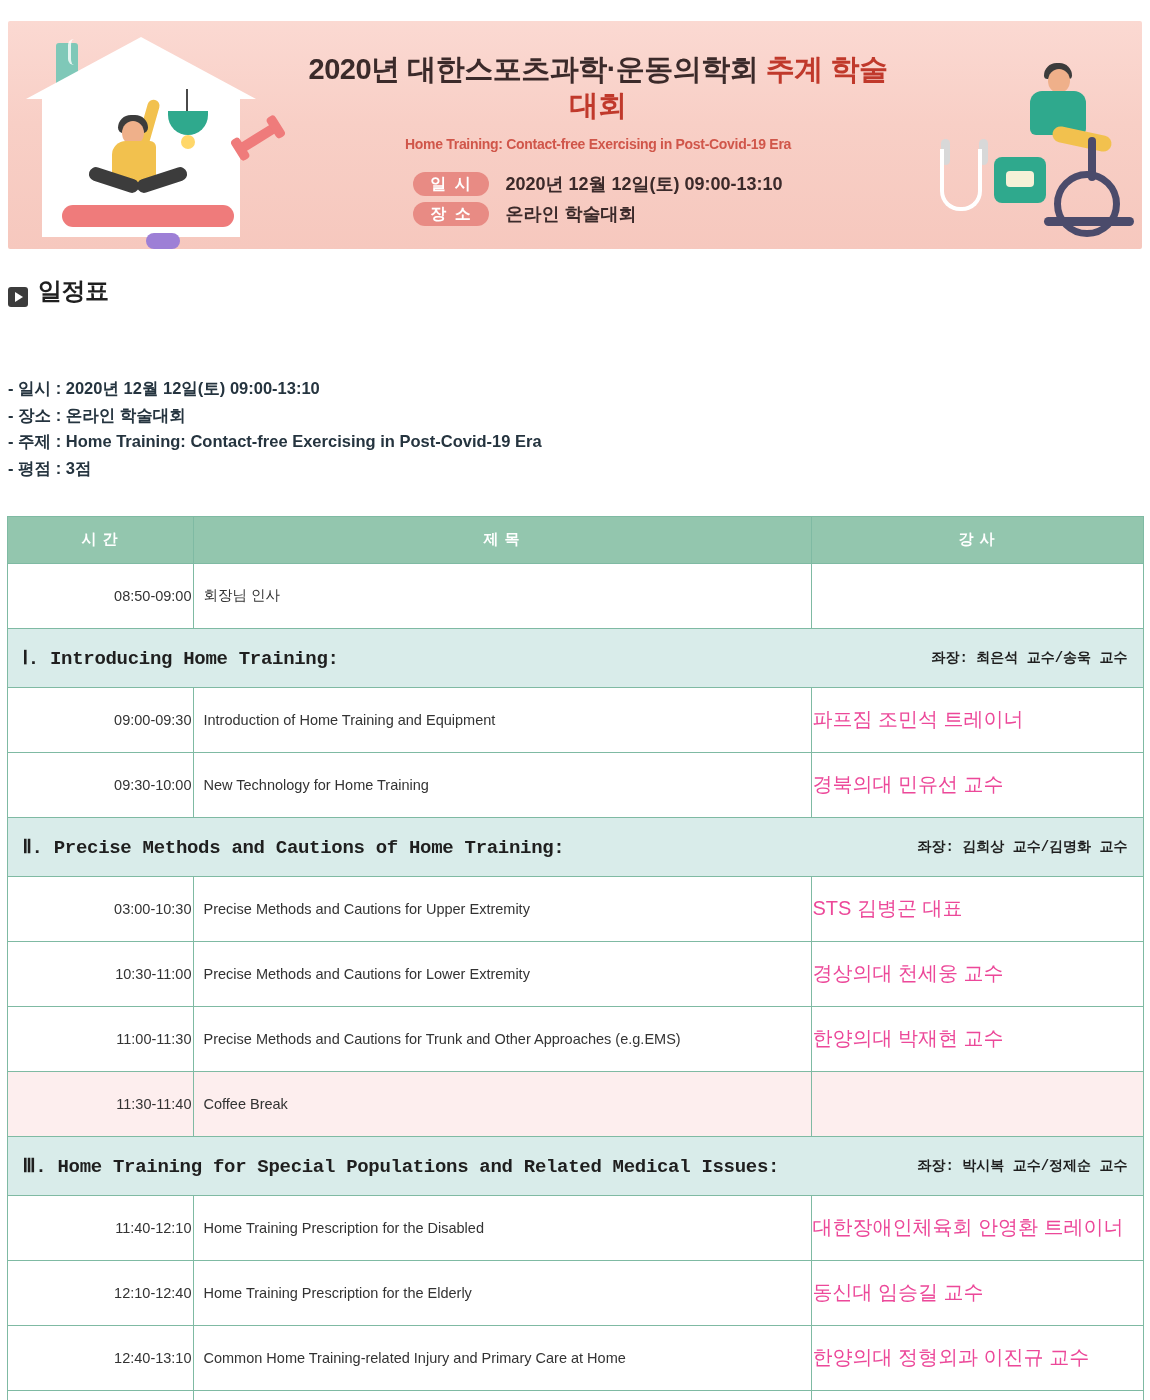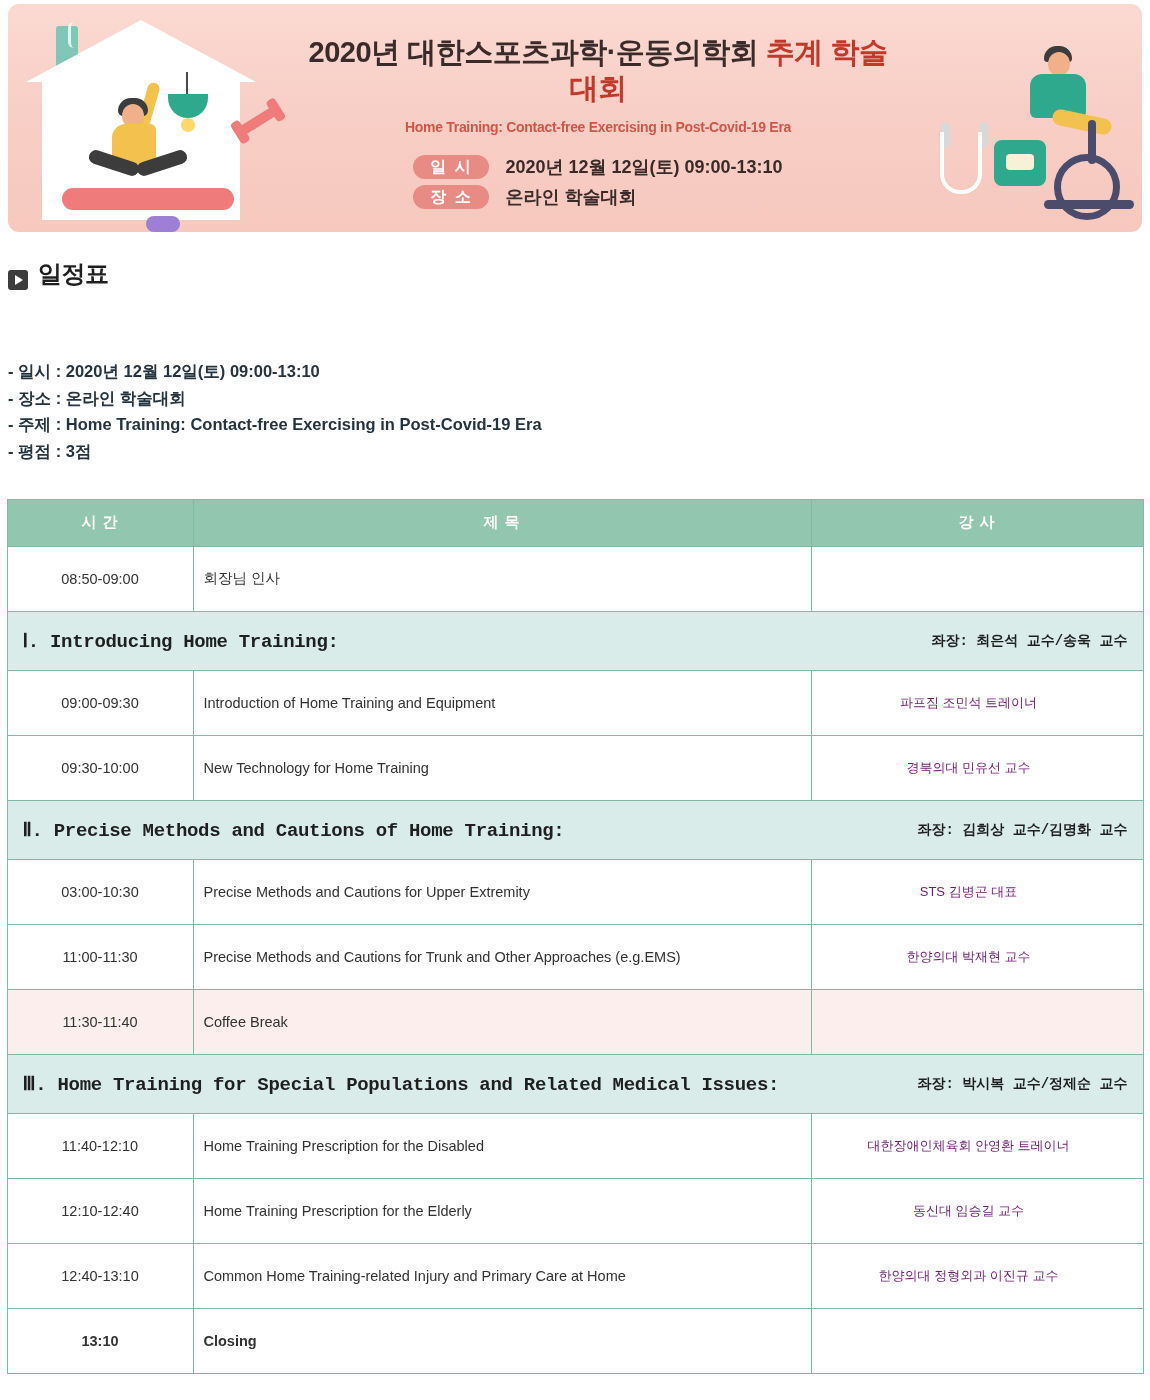--- a/index.html
+++ b/index.html
@@ -12,24 +12,24 @@
     min-height: 1400px;
     font-family: "Liberation Sans", sans-serif;
     color: #2b2b2b;
   }
 
   
   .banner {
     position: relative;
     width: 1134px;
     height: 228px;
-    margin: 4px auto 0 auto;
+    margin: 21px auto 0 auto;
     background: linear-gradient(180deg, #fbd9d2 0%, #f8cfc6 45%, #f6c8be 100%);
     overflow: hidden;
-    border-radius: 11px;
+    border-radius: 2px;
   }
   .banner-left-art {
     position: absolute;
     left: 0; top: 0;
     width: 290px; height: 228px;
   }
   .house {
     position: absolute;
     left: 18px; top: 16px;
     width: 230px; height: 200px;
@@ -360,35 +360,35 @@
     font-size: 15px;
     font-weight: bold;
     height: 44px;
     letter-spacing: 1px;
   }
   col.c-time { width: 186px; }
   col.c-title { width: 618px; }
   col.c-speaker { width: 332px; }
 
   td.time {
-    text-align: center;
+    text-align: right;
     font-size: 14.5px;
     color: #333333;
     height: 62px;
   }
   td.title {
     padding-left: 10px;
     font-size: 14.5px;
     color: #333333;
   }
   td.speaker {
-    text-align: center;
+    text-align: left;
     padding-right: 18px;
-    font-size: 13px;
-    color: #701a75;
+    font-size: 20px;
+    color: #ec4899;
   }
   tr.break td {
     background: #fdeeee;
   }
   tr.closing td.time {
     font-weight: bold;
   }
   tr.closing td.title {
     font-weight: bold;
   }
@@ -538,20 +538,25 @@
         </div>
       </td>
     </tr>
 
     <tr>
       <td class="time">03:00-10:30</td>
       <td class="title">Precise Methods and Cautions for Upper Extremity</td>
       <td class="speaker">STS 김병곤 대표</td>
     </tr>
 
+    <tr>
+      <td class="time">10:30-11:00</td>
+      <td class="title">Precise Methods and Cautions for Lower Extremity</td>
+      <td class="speaker">경상의대 천세웅 교수</td>
+    </tr>
 
     <tr>
       <td class="time">11:00-11:30</td>
       <td class="title">Precise Methods and Cautions for Trunk and Other Approaches (e.g.EMS)</td>
       <td class="speaker">한양의대 박재현 교수</td>
     </tr>
 
     <tr class="break">
       <td class="time">11:30-11:40</td>
       <td class="title">Coffee Break</td>

